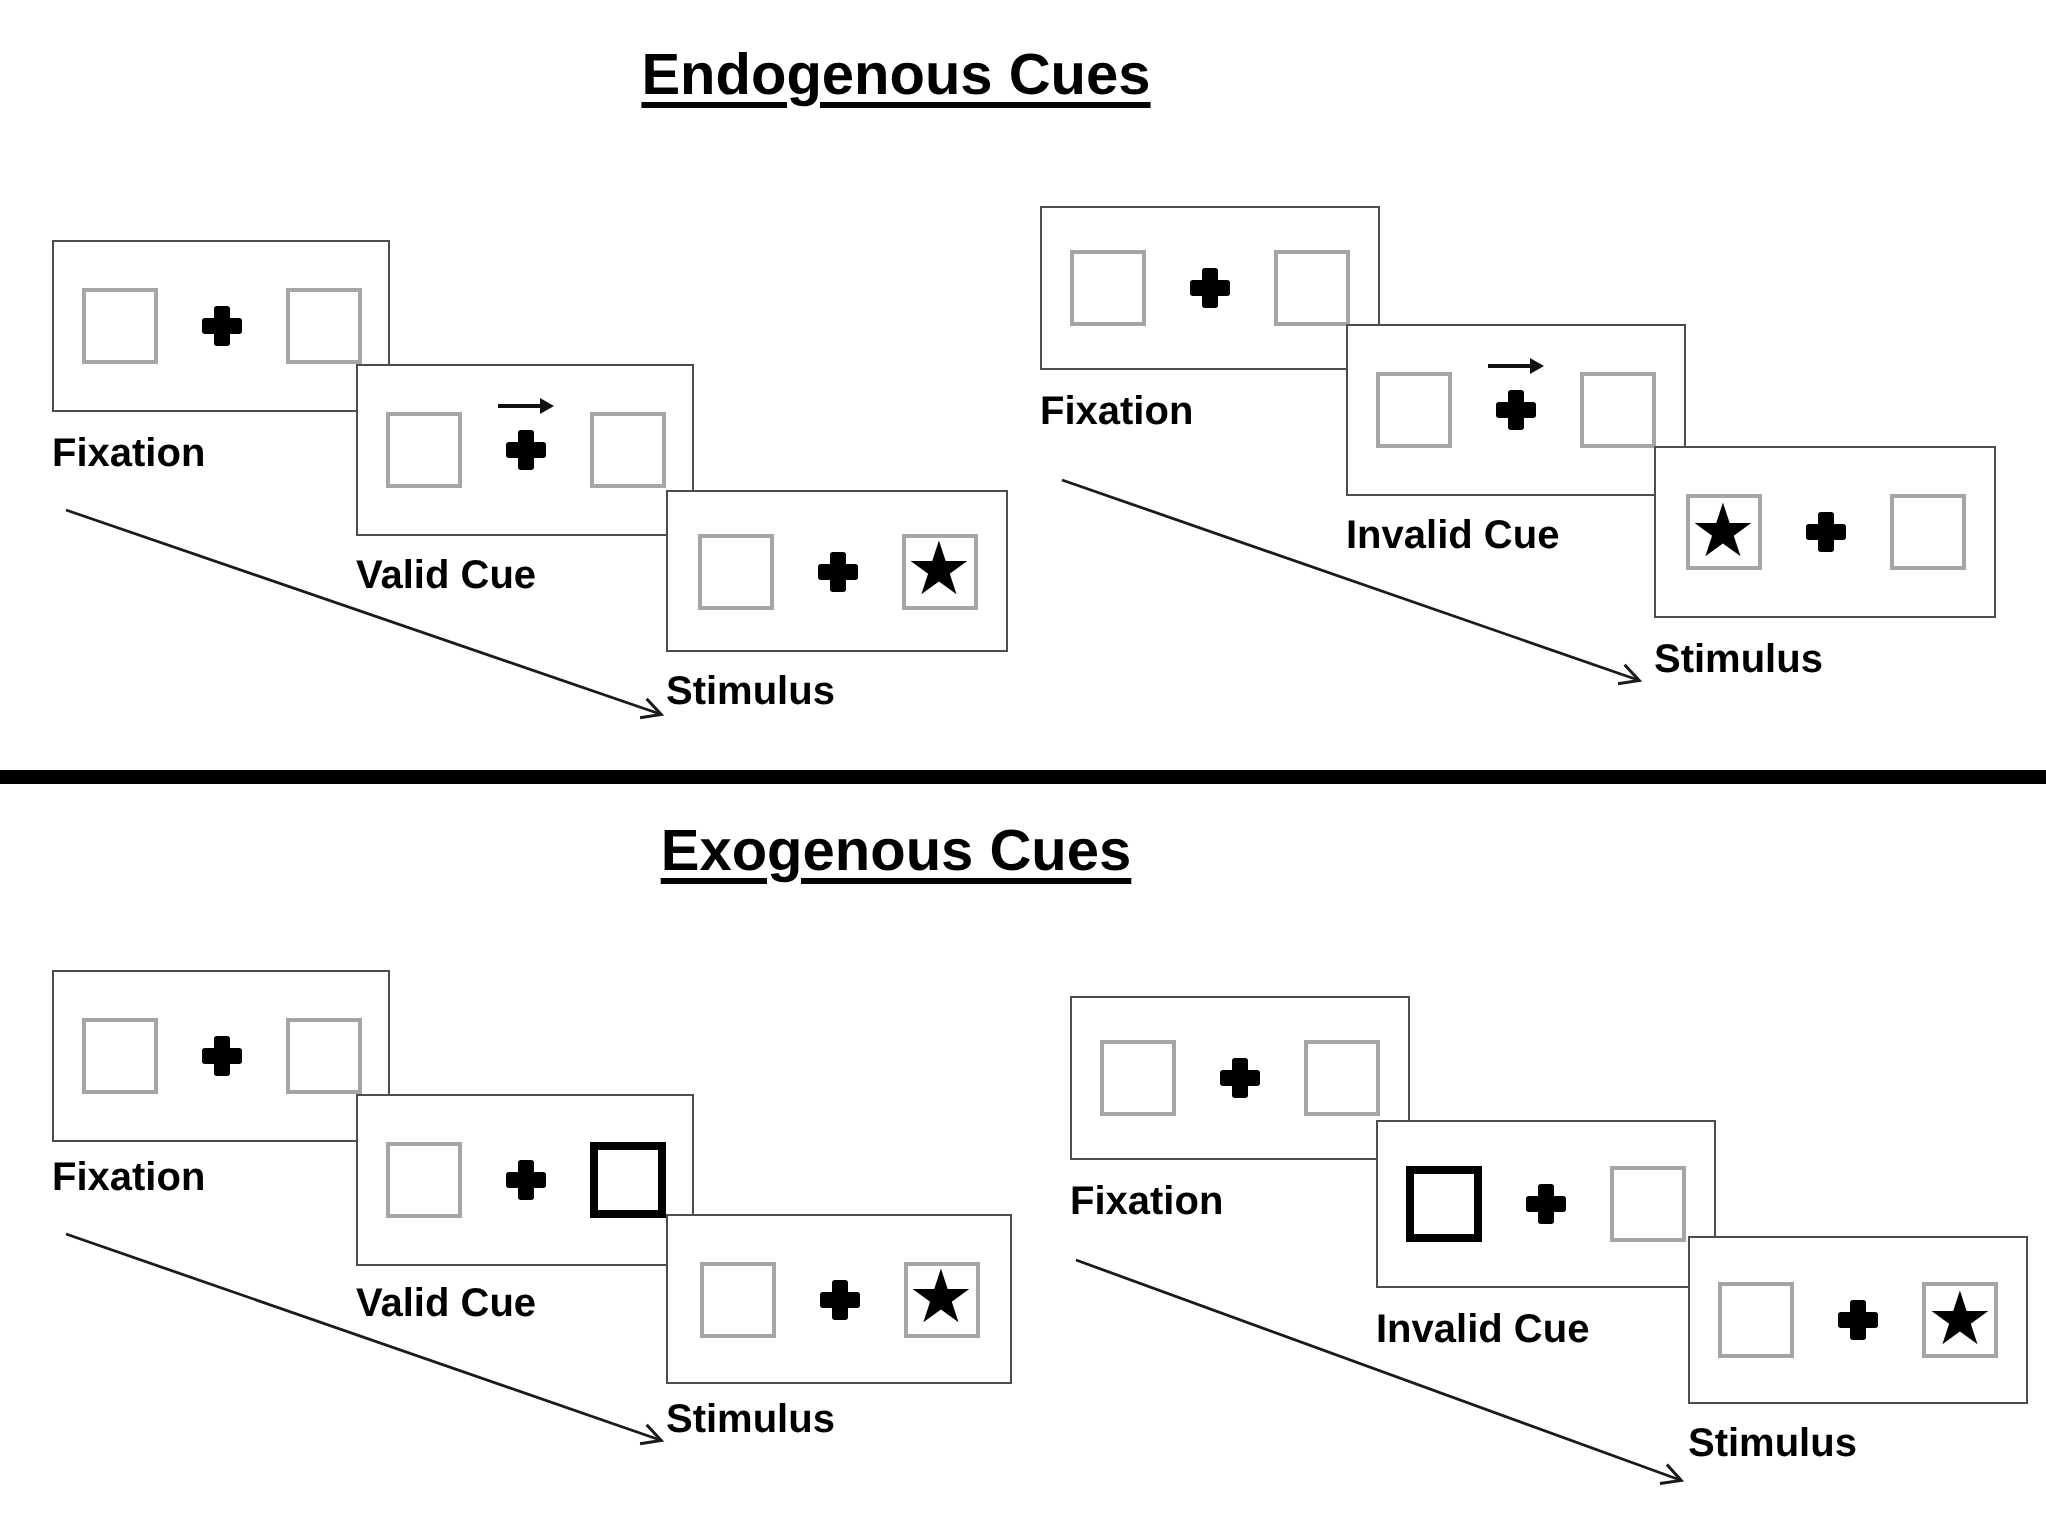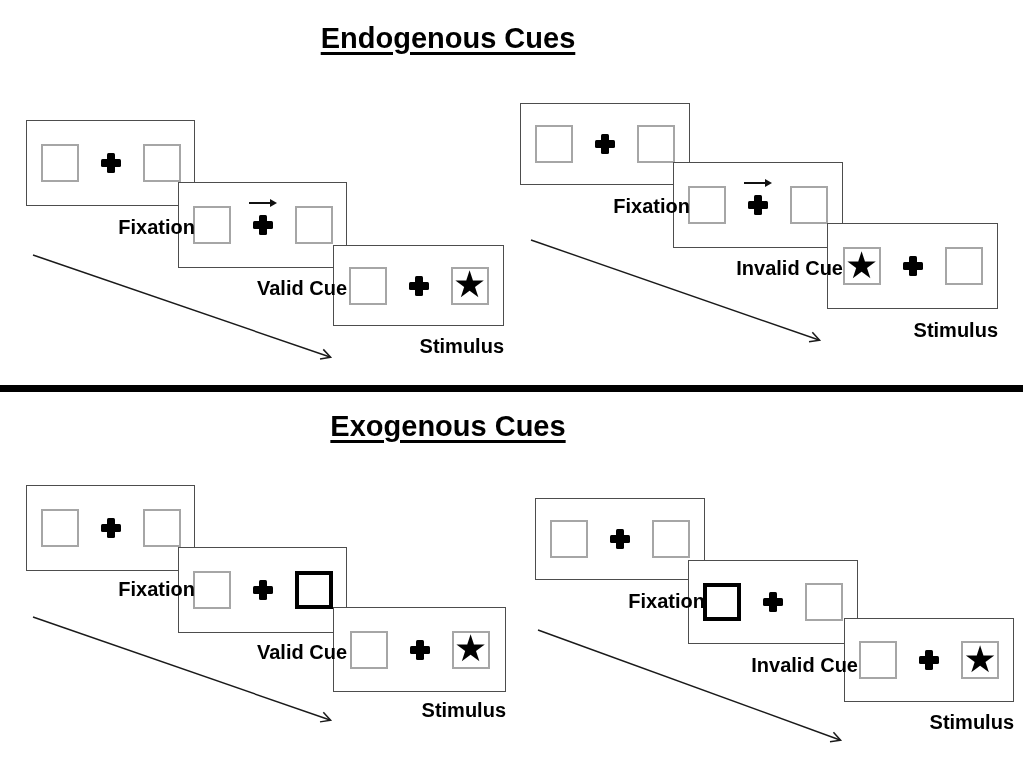--- a/index.html
+++ b/index.html
@@ -27,21 +27,21 @@
   .plus::before{content:"";position:absolute;left:0;top:6px;width:20px;height:8px;background:#000;border-radius:1.5px;}
   .plus::after{content:"";position:absolute;top:0;left:6px;width:8px;height:20px;background:#000;border-radius:1.5px;}
 
   .cue-arrow{position:absolute;left:-4px;top:-16px;width:28px;height:8px;}
   .cue-arrow::before{content:"";position:absolute;left:0;top:3px;width:23px;height:2px;background:#111;}
   .cue-arrow::after{content:"";position:absolute;right:0;top:0;width:0;height:0;
     border-left:7px solid #111;border-top:4px solid transparent;border-bottom:4px solid transparent;}
 
   .star{font-size:37px;line-height:1;display:block;transform:translateY(-1px);}
 
-  .frame-label{position:absolute;text-align:right;font-weight:700;font-size:20px;line-height:1.1;z-index:4;}
+  .frame-label{position:absolute;text-align:left;font-weight:700;font-size:20px;line-height:1.1;z-index:4;}
 </style>
 </head>
 <body>
 
 <div class="stage">
 
   <div class="section-title" style="top:22px">
     <span class="title-text">Endogenous Cues</span>
   </div>
   <div class="divider" style="top:385px"></div>

